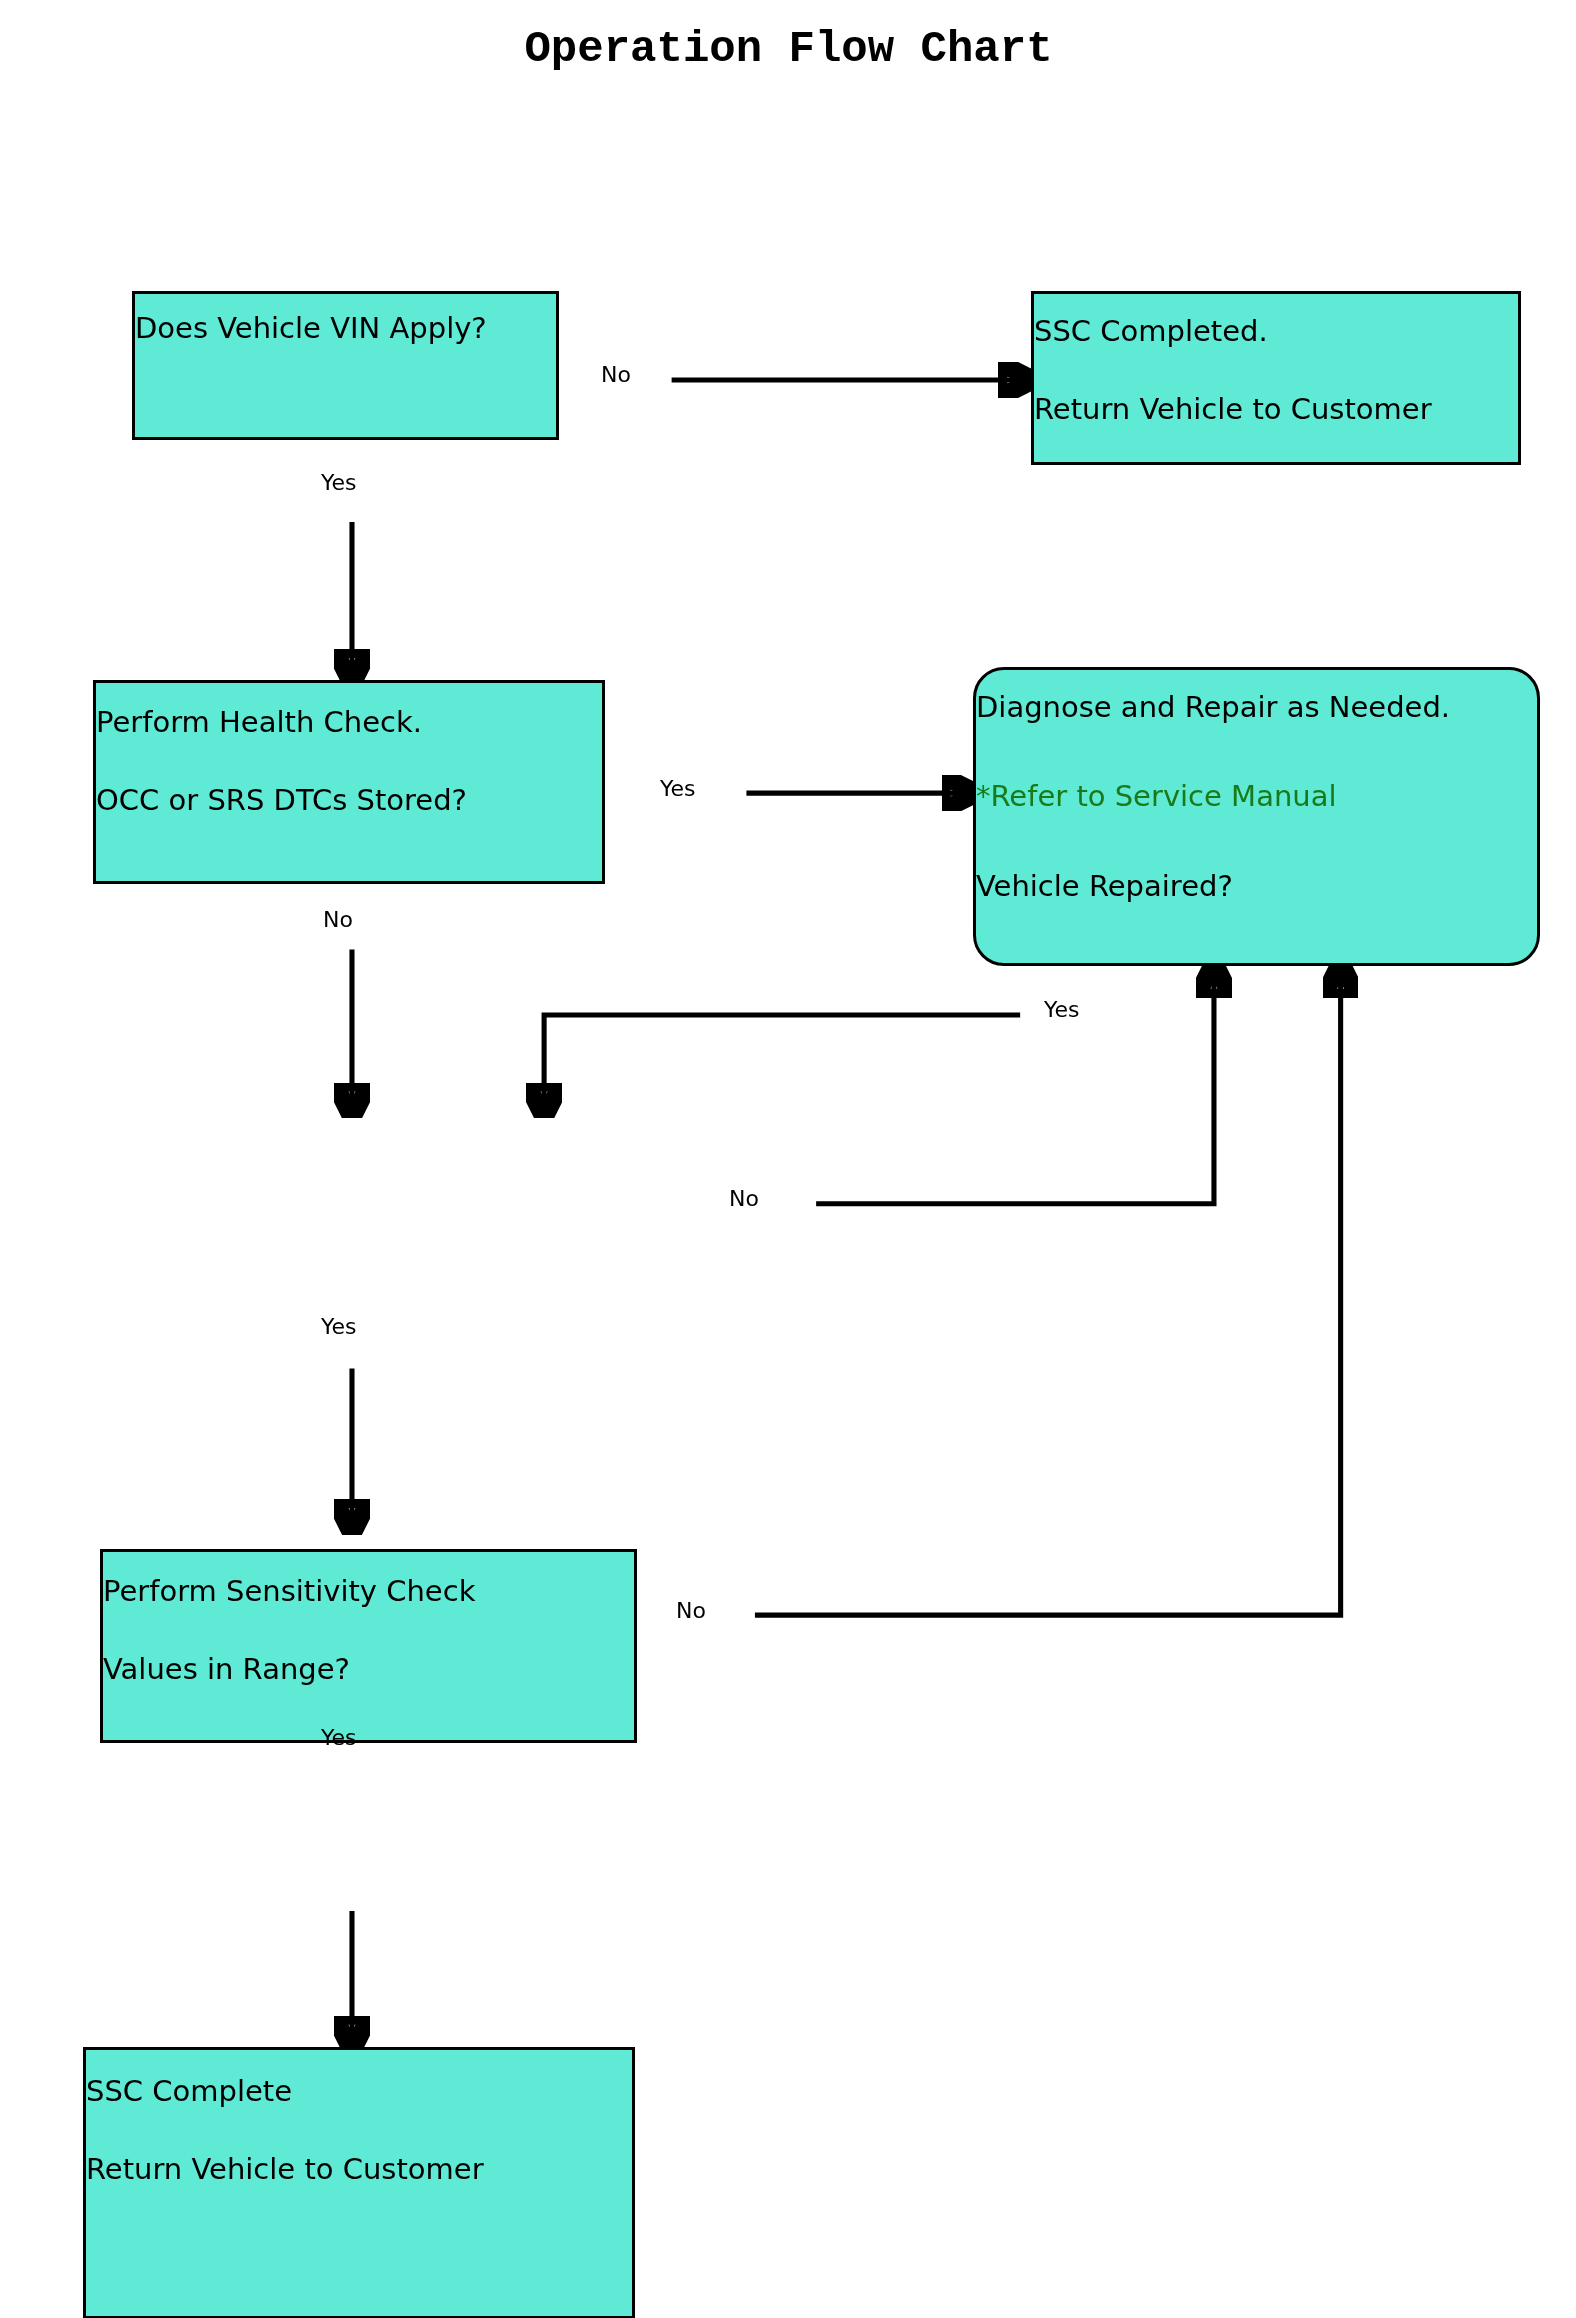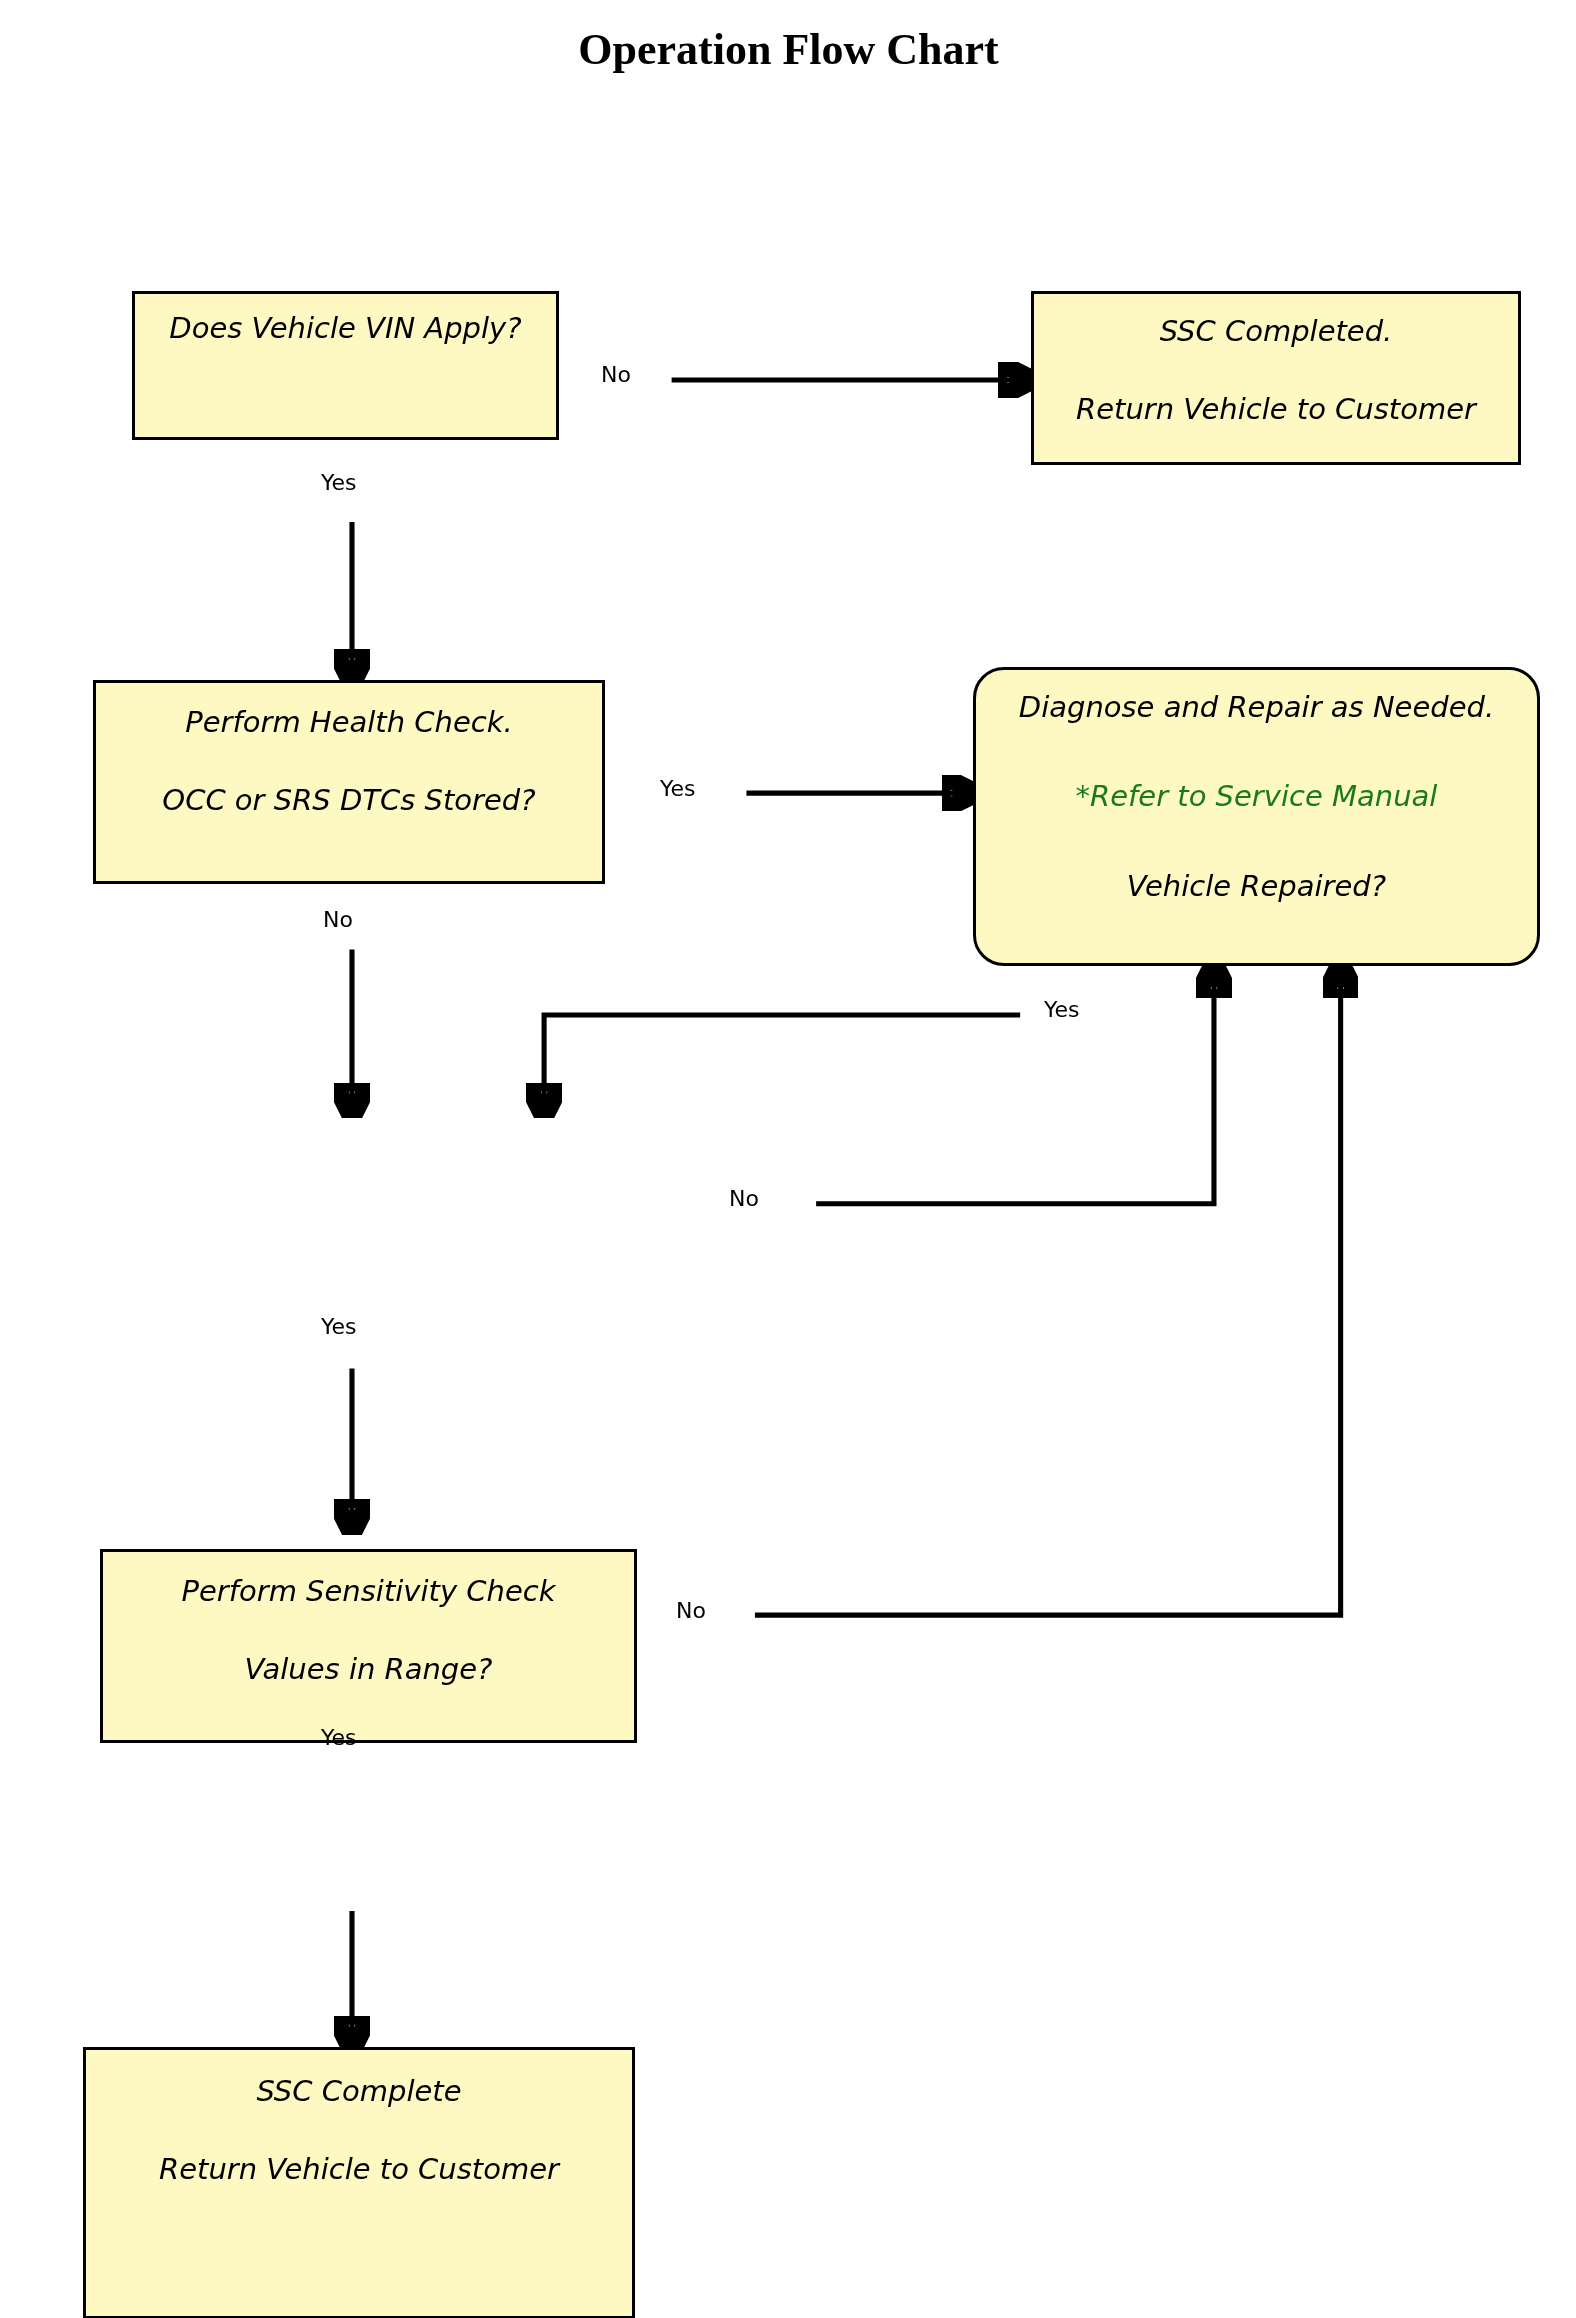--- a/index.html
+++ b/index.html
@@ -9,33 +9,32 @@
     font-family:"DejaVu Sans","Liberation Sans",sans-serif;
     color:#000000;
     overflow:hidden;
   }
   #chart-root{position:relative;width:1577px;height:2319px;}
 
   #flow-title{
     position:absolute;left:0;top:24px;width:1577px;
     text-align:center;
     font-size:44px;font-weight:bold;
-    font-family:Liberation Serif, serif;
+    font-family:Liberation Mono, monospace;
     letter-spacing:0px;
     color:#000000;
   }
 
   .node{
     position:absolute;
     box-sizing:border-box;
     border:3.4px solid #000000;
-    background:#fef9c3;
+    background:#5eead4;
     padding-top:18.7px;
-    text-align:center;
-    font-style:italic;
+    text-align:left;
   }
   .node .line{
     display:block;
     font-size:29px;
     line-height:1.05;
     color:#000000;
     white-space:nowrap;
   }
   .node .line.gap-lg{margin-top:48px;}
   .node .line.gap-md{margin-top:59px;}

